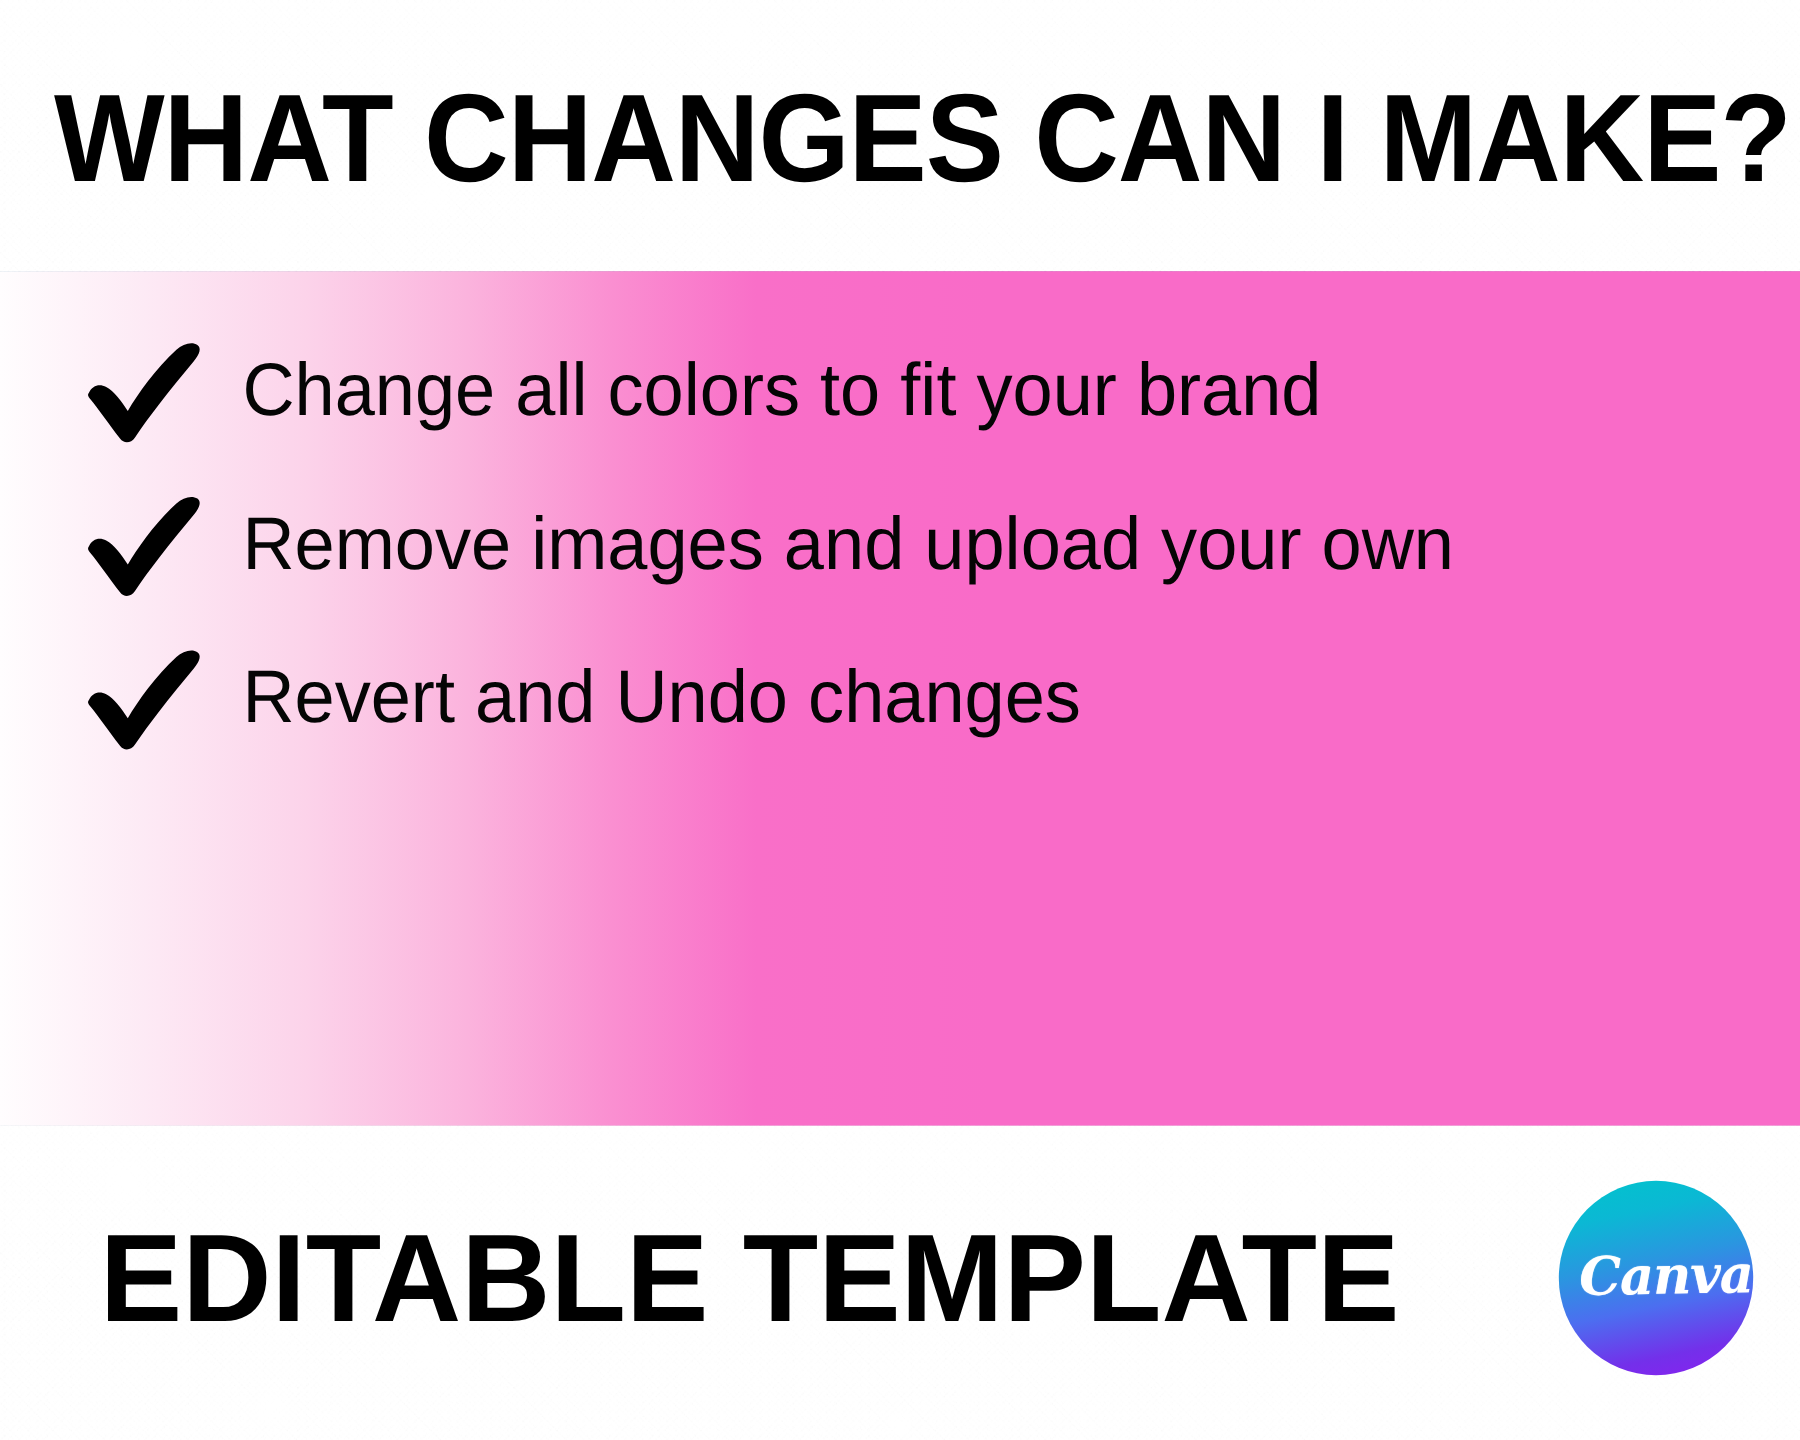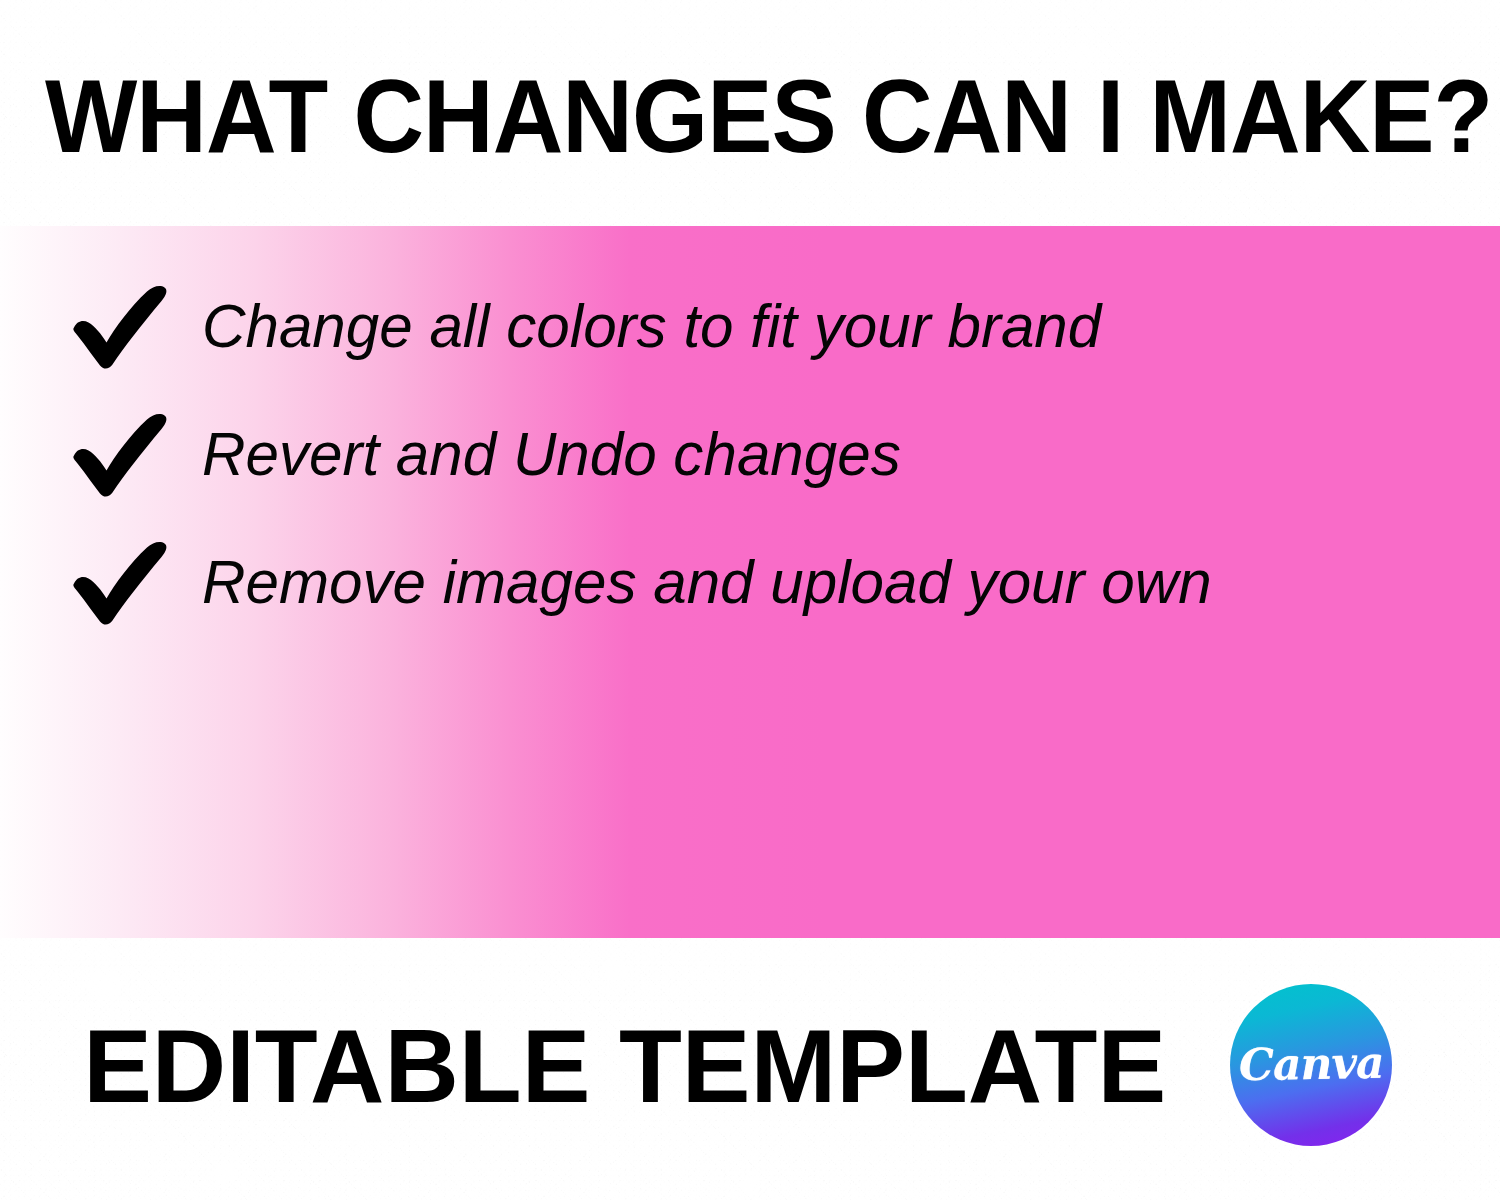--- a/index.html
+++ b/index.html
@@ -110,21 +110,20 @@
   
   #checklist {
     position: absolute;
     left: 0;
     top: 226px;
     width: 1500px;
     height: 712px;
     z-index: 4;
     padding-top: 36px;
     box-sizing: border-box;
-    font-style: italic;
   }
   .check-row {
     display: flex;
     align-items: center;
     height: 128px;
     padding-left: 68px;
   }
   .check-icon {
     flex: 0 0 auto;
     width: 104px;
@@ -153,36 +152,36 @@
     padding-left: 84px;
     box-sizing: border-box;
     width: 1300px;
     transform: scaleX(0.99);
     transform-origin: left top;
   }
 
   
   #canva-badge {
     position: absolute;
-    left: 1230px;
+    left: 1299px;
     top: 984px;
     width: 162px;
     height: 162px;
     border-radius: 50%;
     background: linear-gradient(168deg,
         #00c4cc 0%,
         #0bb8d4 20%,
         #2a96e0 42%,
         #4c6ef0 62%,
         #7330ea 84%,
         #8b1ff0 100%);
     z-index: 5;
     display: flex;
     align-items: center;
-    justify-content: center;
+    justify-content: flex-end;
   }
   #canva-wordmark {
     color: #ffffff;
     font-family: "DejaVu Serif", serif;
     font-style: italic;
     font-weight: 700;
     font-size: 44px;
     letter-spacing: -1px;
     line-height: 1;
     transform: translateY(-1px) rotate(-1deg);
@@ -212,30 +211,30 @@
     </div>
 
 
 
     <div class="check-row">
       <span class="check-icon">
         <svg viewBox="0 0 104 92" xmlns="http://www.w3.org/2000/svg" aria-hidden="true">
           <path d="M6 47.5 C9 41 15 39.5 20.5 42.5 C27 46 33 54 38.5 62.5 C47 48 62 27 79 11.5 C84.5 6.5 92 4.5 96.5 7.5 C100 10 98.5 15 93.5 21 C73 45.5 55.5 68 44.5 84.5 C41 89.5 35.5 90 32 85.5 C23 74 13.5 60 7.5 53 C5 50 5 48.8 6 47.5 Z" fill="#000000"></path>
         </svg>
       </span>
-      <span class="check-label">Revert and Undo changes</span>
+      <span class="check-label">Remove images and upload your own</span>
     </div>
 
     <div class="check-row">
       <span class="check-icon">
         <svg viewBox="0 0 104 92" xmlns="http://www.w3.org/2000/svg" aria-hidden="true">
           <path d="M6 47.5 C9 41 15 39.5 20.5 42.5 C27 46 33 54 38.5 62.5 C47 48 62 27 79 11.5 C84.5 6.5 92 4.5 96.5 7.5 C100 10 98.5 15 93.5 21 C73 45.5 55.5 68 44.5 84.5 C41 89.5 35.5 90 32 85.5 C23 74 13.5 60 7.5 53 C5 50 5 48.8 6 47.5 Z" fill="#000000"></path>
         </svg>
       </span>
-      <span class="check-label">Remove images and upload your own</span>
+      <span class="check-label">Revert and Undo changes</span>
     </div>
 
   </div>
 
   <div class="glitter" id="glitter-bottom"></div>
 
   <div class="headline" id="footer-title">EDITABLE TEMPLATE</div>
 
   <div id="canva-badge">
     <span id="canva-wordmark">Canva</span>

